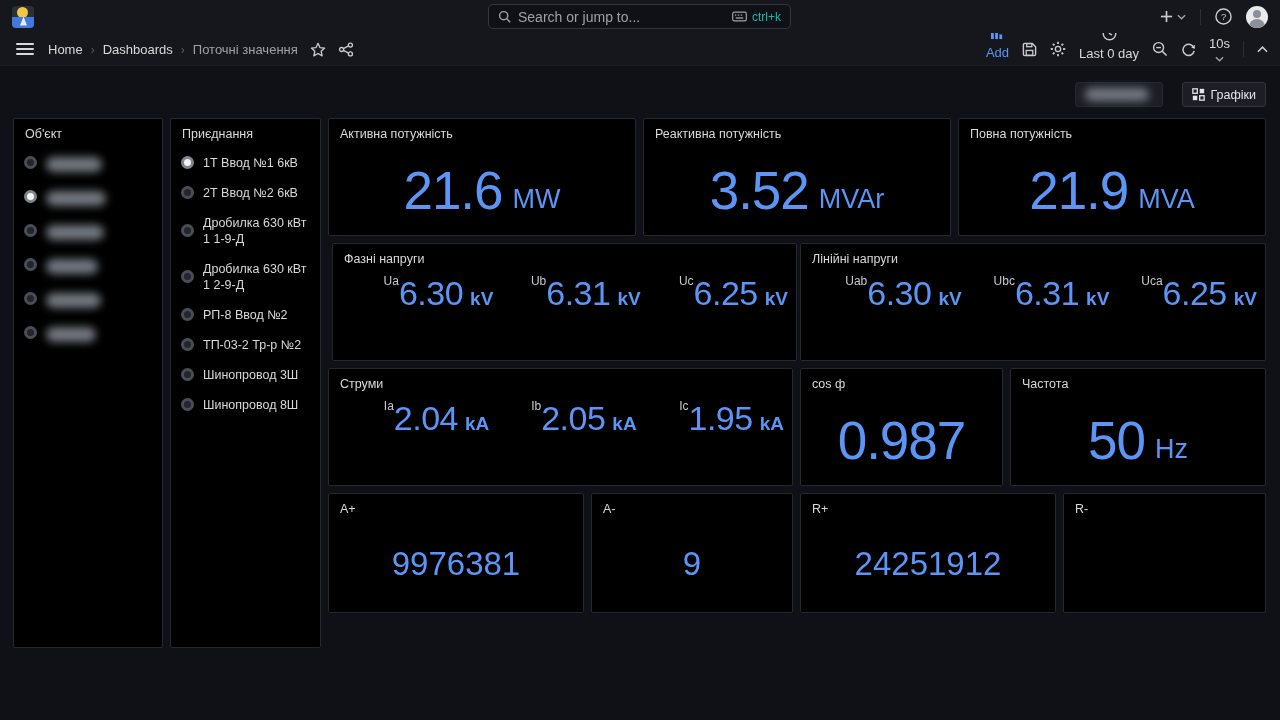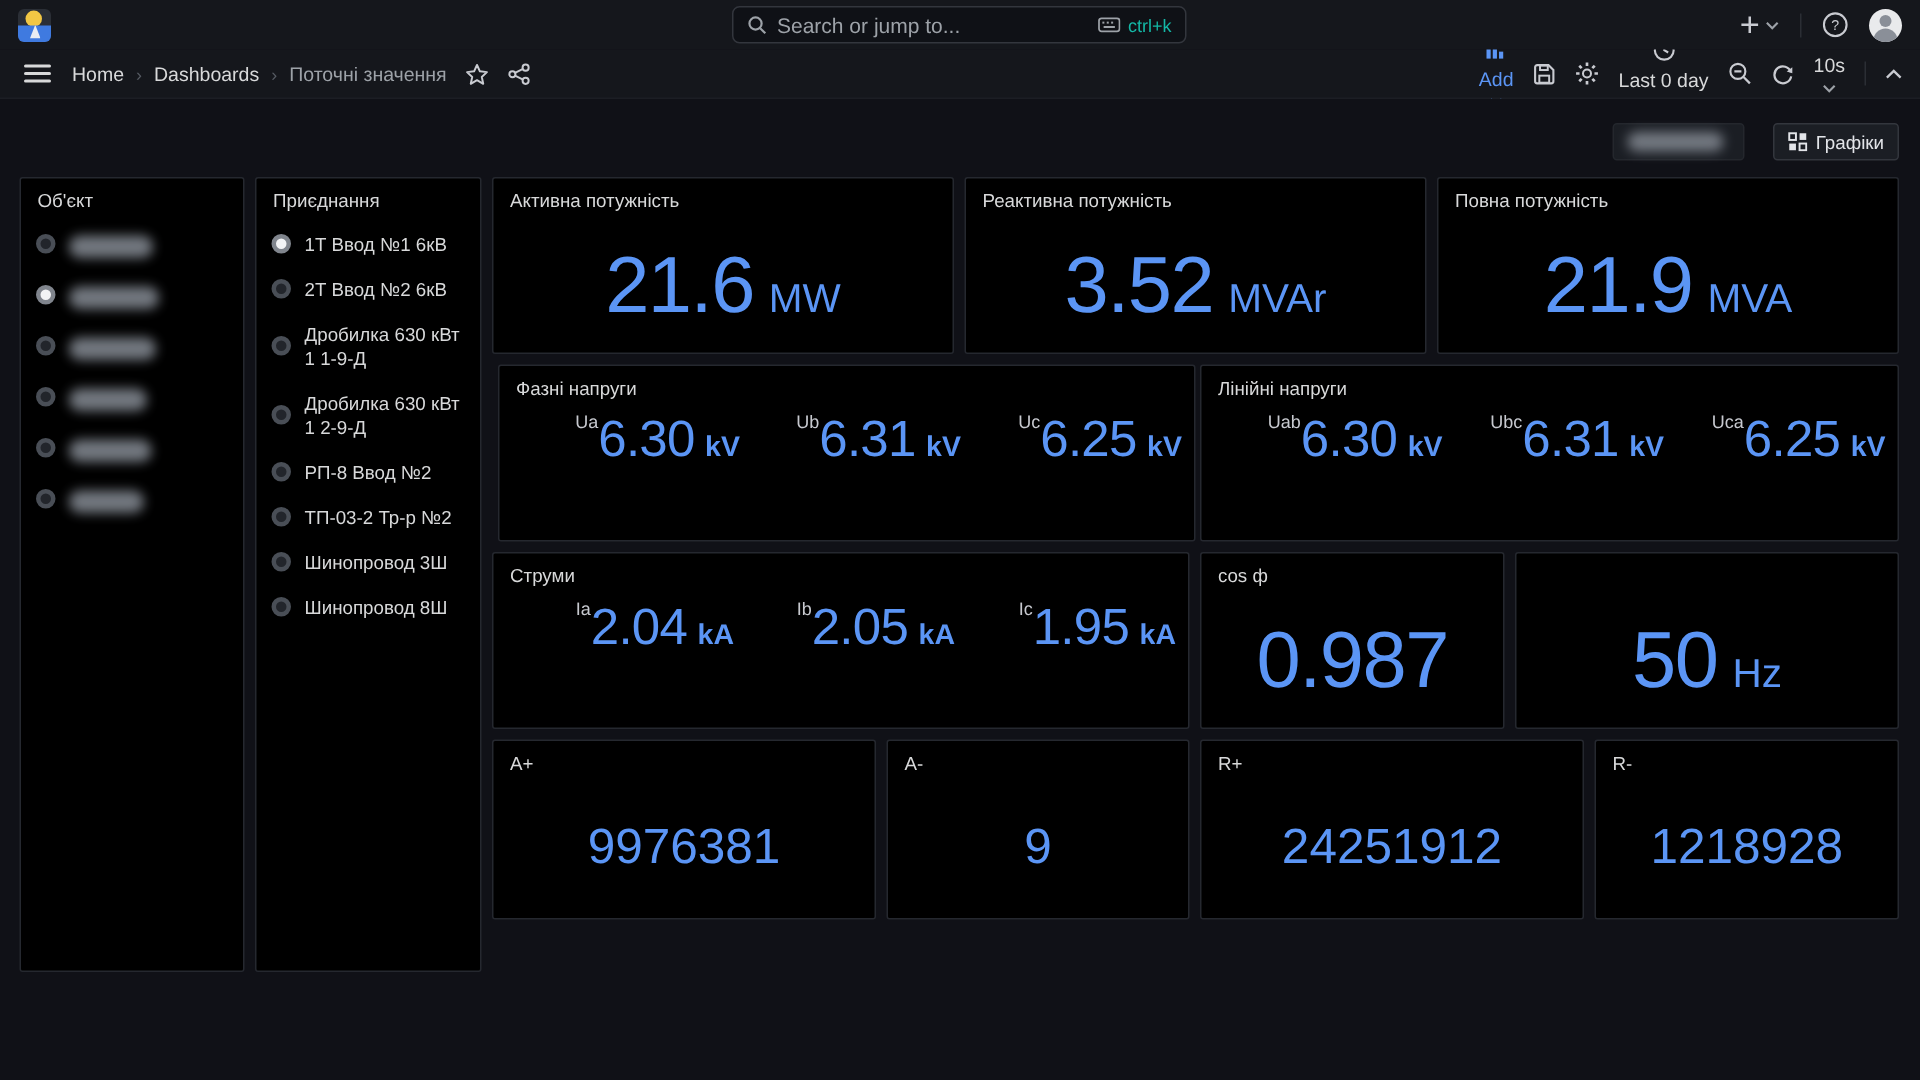--- a/index.html
+++ b/index.html
@@ -416,20 +416,21 @@
   </div>
 
   <div class="panel" style="left:800px;top:302px;width:203px;height:118px">
     <div class="panel-title">cos ф</div>
     <div class="big-center">
       <span class="val">0.987</span>
     </div>
   </div>
 
   <div class="panel" style="left:1010px;top:302px;width:256px;height:118px">
+    <div class="panel-title">Частота</div>
     <div class="big-center">
       <span class="val">50</span>
       <span class="unit">Hz</span>
     </div>
   </div>
 
   <div class="panel" style="left:328px;top:427px;width:256px;height:120px">
     <div class="panel-title">A+</div>
     <div class="counter-center">
         <span class="v">9976381</span>
@@ -442,18 +443,15 @@
       </div>
   </div>
   <div class="panel" style="left:800px;top:427px;width:256px;height:120px">
     <div class="panel-title">R+</div>
     <div class="counter-center">
         <span class="v">24251912</span>
       </div>
   </div>
   <div class="panel" style="left:1063px;top:427px;width:203px;height:120px">
     <div class="panel-title">R-</div>
-    <div class="counter-center">
-        <span class="v">1218928</span>
-      </div>
   </div>
 
 </div>
 
 </body></html>

